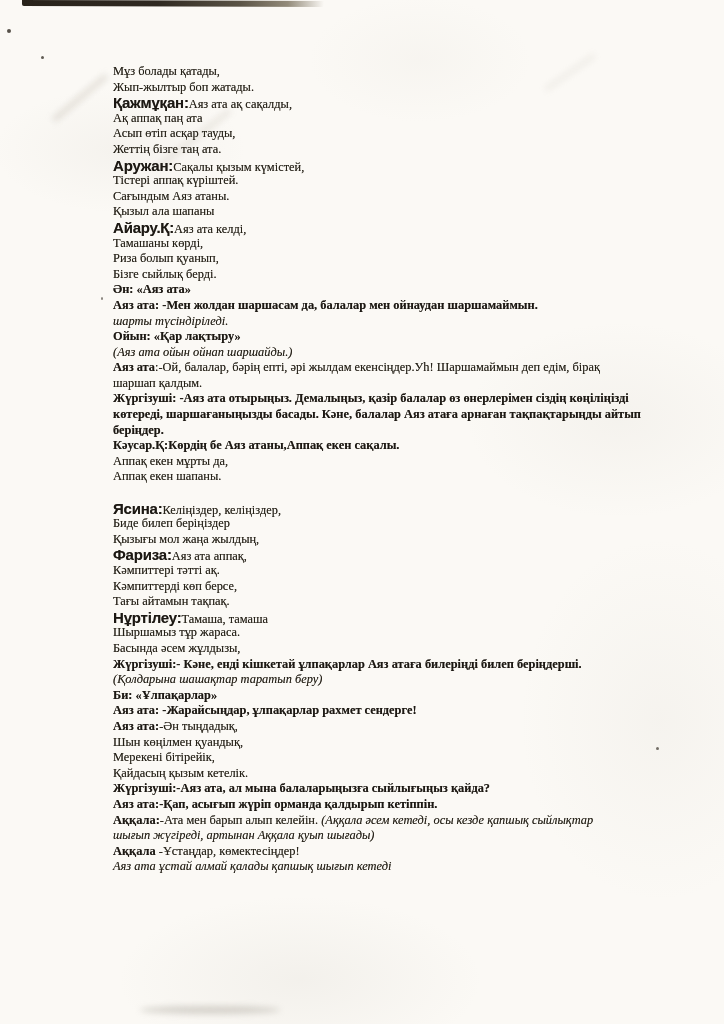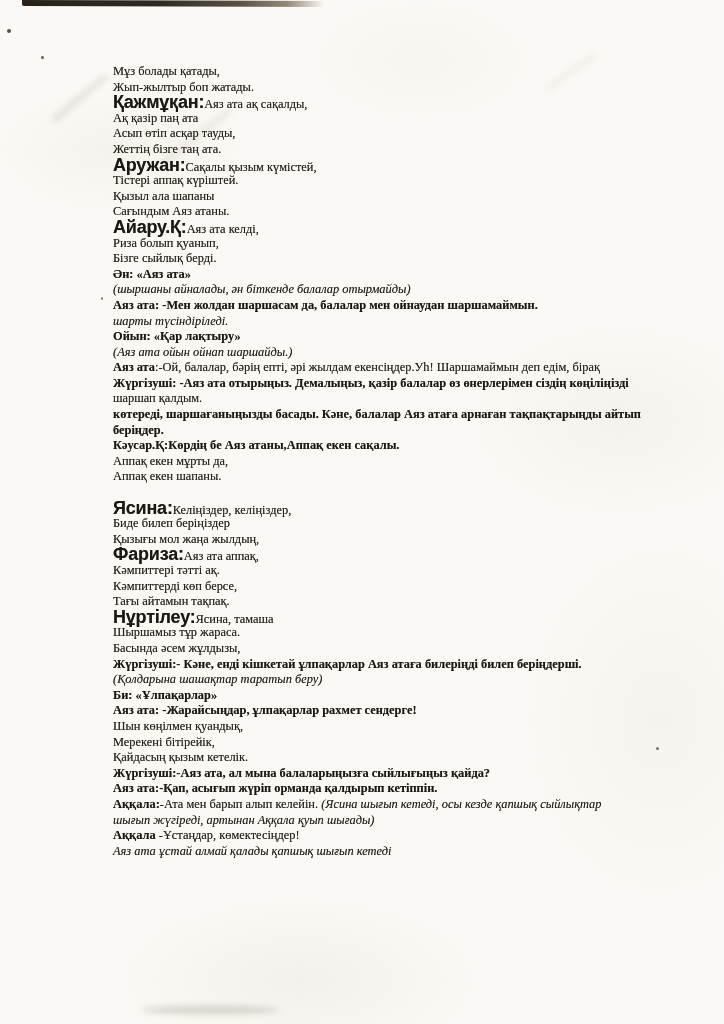--- a/index.html
+++ b/index.html
@@ -70,81 +70,82 @@
     top: 64px;
     color: #262219;
     font-size: 12.4px;
     line-height: 15.6px;
     white-space: nowrap;
     text-shadow: 0 0 0.5px rgba(42,36,28,0.55);
   }
   .line { height: 15.6px; }
   .seg.b { font-weight: bold; color: #1c1813; }
   .seg.i { font-style: italic; }
-  .seg.s { font-family: "Liberation Sans", sans-serif; font-size: 18px; letter-spacing: -0.2px; }
+  .seg.s { font-family: "Liberation Sans", sans-serif; font-size: 15px; letter-spacing: -0.2px; }
 </style>
 </head>
 <body>
 
 <div class="paper">
   <div class="top-edge"></div>
   <div class="speck s1"></div>
   <div class="speck s2"></div>
   <div class="speck s3"></div>
   <div class="speck s4"></div>
   <div class="ghost g1"></div>
   <div class="ghost g2"></div>
   <div class="ghost g3"></div>
   <div class="smudge"></div>
   <div class="doc">
       <div class="line"><span class="seg">Мұз болады қатады,</span></div>
       <div class="line"><span class="seg">Жып-жылтыр боп жатады.</span></div>
       <div class="line"><span class="seg b s">Қажмұқан:</span><span class="seg">Аяз ата ақ сақалды,</span></div>
-      <div class="line"><span class="seg">Ақ қазір паң ата</span></div>
+      <div class="line"><span class="seg">Ақ аппақ паң ата</span></div>
       <div class="line"><span class="seg">Асып өтіп асқар тауды,</span></div>
       <div class="line"><span class="seg">Жеттің бізге таң ата.</span></div>
       <div class="line"><span class="seg b s">Аружан:</span><span class="seg">Сақалы қызым күмістей,</span></div>
       <div class="line"><span class="seg">Тістері аппақ күріштей.</span></div>
+      <div class="line"><span class="seg">Сағындым Аяз атаны.</span></div>
       <div class="line"><span class="seg">Қызыл ала шапаны</span></div>
-      <div class="line"><span class="seg">Сағындым Аяз атаны.</span></div>
       <div class="line"><span class="seg b s">Айару.Қ:</span><span class="seg">Аяз ата келді,</span></div>
+      <div class="line"><span class="seg">Тамашаны көрді,</span></div>
       <div class="line"><span class="seg">Риза болып қуанып,</span></div>
       <div class="line"><span class="seg">Бізге сыйлық берді.</span></div>
       <div class="line"><span class="seg b">Ән: «Аяз ата»</span></div>
-      <div class="line"><span class="seg i">(шыршаны айналады, ән біткенде балалар отырмайды)</span></div>
       <div class="line"><span class="seg b">Аяз ата:</span><span class="seg b"> -Мен жолдан шаршасам да, балалар мен ойнаудан шаршамаймын.</span></div>
       <div class="line"><span class="seg i">шарты түсіндіріледі.</span></div>
       <div class="line"><span class="seg b">Ойын: «Қар лақтыру»</span></div>
       <div class="line"><span class="seg i">(Аяз ата ойын ойнап шаршайды.)</span></div>
       <div class="line"><span class="seg b">Аяз ата</span><span class="seg">:-Ой, балалар, бәрің епті, әрі жылдам екенсіңдер.Уһ! Шаршамаймын деп едім, бірақ</span></div>
+      <div class="line"><span class="seg">шаршап қалдым.</span></div>
       <div class="line"><span class="seg b">Жүргізуші:</span><span class="seg b"> -Аяз ата отырыңыз. Демалыңыз, қазір балалар өз өнерлерімен сіздің көңіліңізді</span></div>
-      <div class="line"><span class="seg">шаршап қалдым.</span></div>
       <div class="line"><span class="seg b">көтереді, шаршағаныңызды басады. Кәне, балалар Аяз атаға арнаған тақпақтарыңды айтып</span></div>
       <div class="line"><span class="seg b">беріңдер.</span></div>
       <div class="line"><span class="seg b">Кәусар.Қ:</span><span class="seg b">Көрдің бе Аяз атаны,Аппақ екен сақалы.</span></div>
       <div class="line"><span class="seg">Аппақ екен мұрты да,</span></div>
       <div class="line"><span class="seg">Аппақ екен шапаны.</span></div>
       <div class="line blank"></div>
       <div class="line"><span class="seg b s">Ясина:</span><span class="seg">Келіңіздер, келіңіздер,</span></div>
       <div class="line"><span class="seg">Биде билеп беріңіздер</span></div>
       <div class="line"><span class="seg">Қызығы мол жаңа жылдың,</span></div>
       <div class="line"><span class="seg b s">Фариза:</span><span class="seg">Аяз ата аппақ,</span></div>
       <div class="line"><span class="seg">Кәмпиттері тәтті ақ.</span></div>
       <div class="line"><span class="seg">Кәмпиттерді көп берсе,</span></div>
       <div class="line"><span class="seg">Тағы айтамын тақпақ.</span></div>
-      <div class="line"><span class="seg b s">Нұртілеу:</span><span class="seg">Ясина, тамаша</span></div>
+      <div class="line"><span class="seg b s">Нұртілеу:</span><span class="seg">Тамаша, тамаша</span></div>
       <div class="line"><span class="seg">Шыршамыз тұр жараса.</span></div>
       <div class="line"><span class="seg">Басында әсем жұлдызы,</span></div>
       <div class="line"><span class="seg b">Жүргізуші:</span><span class="seg b">- Кәне, енді кішкетай ұлпақарлар Аяз атаға билеріңді билеп беріңдерші.</span></div>
       <div class="line"><span class="seg i">(Қолдарына шашақтар таратып беру)</span></div>
       <div class="line"><span class="seg b">Би: «Ұлпақарлар»</span></div>
       <div class="line"><span class="seg b">Аяз ата:</span><span class="seg b"> -Жарайсыңдар, ұлпақарлар рахмет сендерге!</span></div>
+      <div class="line"><span class="seg b">Аяз ата:</span><span class="seg">-Ән тыңдадық,</span></div>
       <div class="line"><span class="seg">Шын көңілмен қуандық,</span></div>
       <div class="line"><span class="seg">Мерекені бітірейік,</span></div>
       <div class="line"><span class="seg">Қайдасың қызым кетелік.</span></div>
       <div class="line"><span class="seg b">Жүргізуші:</span><span class="seg b">-Аяз ата, ал мына балаларыңызға сыйлығыңыз қайда?</span></div>
       <div class="line"><span class="seg b">Аяз ата:</span><span class="seg b">-Қап, асығып жүріп орманда қалдырып кетіппін.</span></div>
-      <div class="line"><span class="seg b">Аққала:</span><span class="seg">-Ата мен барып алып келейін. </span><span class="seg i">(Ясина шығып кетеді, осы кезде қапшық сыйлықтар</span></div>
+      <div class="line"><span class="seg b">Аққала:</span><span class="seg">-Ата мен барып алып келейін. </span><span class="seg i">(Аққала әсем кетеді, осы кезде қапшық сыйлықтар</span></div>
       <div class="line"><span class="seg i">шығып жүгіреді, артынан Аққала қуып шығады)</span></div>
       <div class="line"><span class="seg b">Аққала</span><span class="seg"> -Ұстаңдар, көмектесіңдер!</span></div>
       <div class="line"><span class="seg i">Аяз ата ұстай алмай қалады қапшық шығып кетеді</span></div>
     </div>
 </div>
 
 </body></html>

